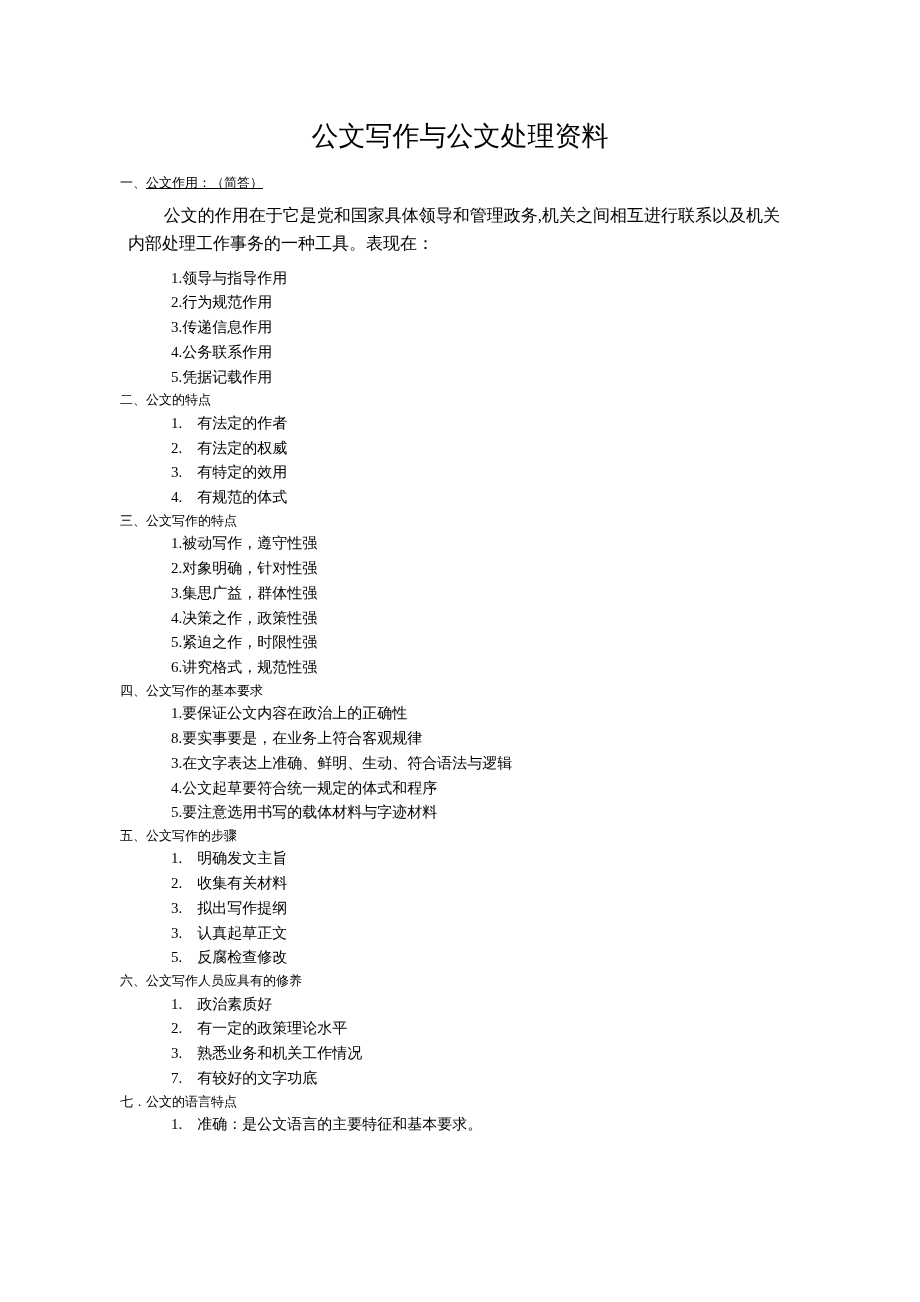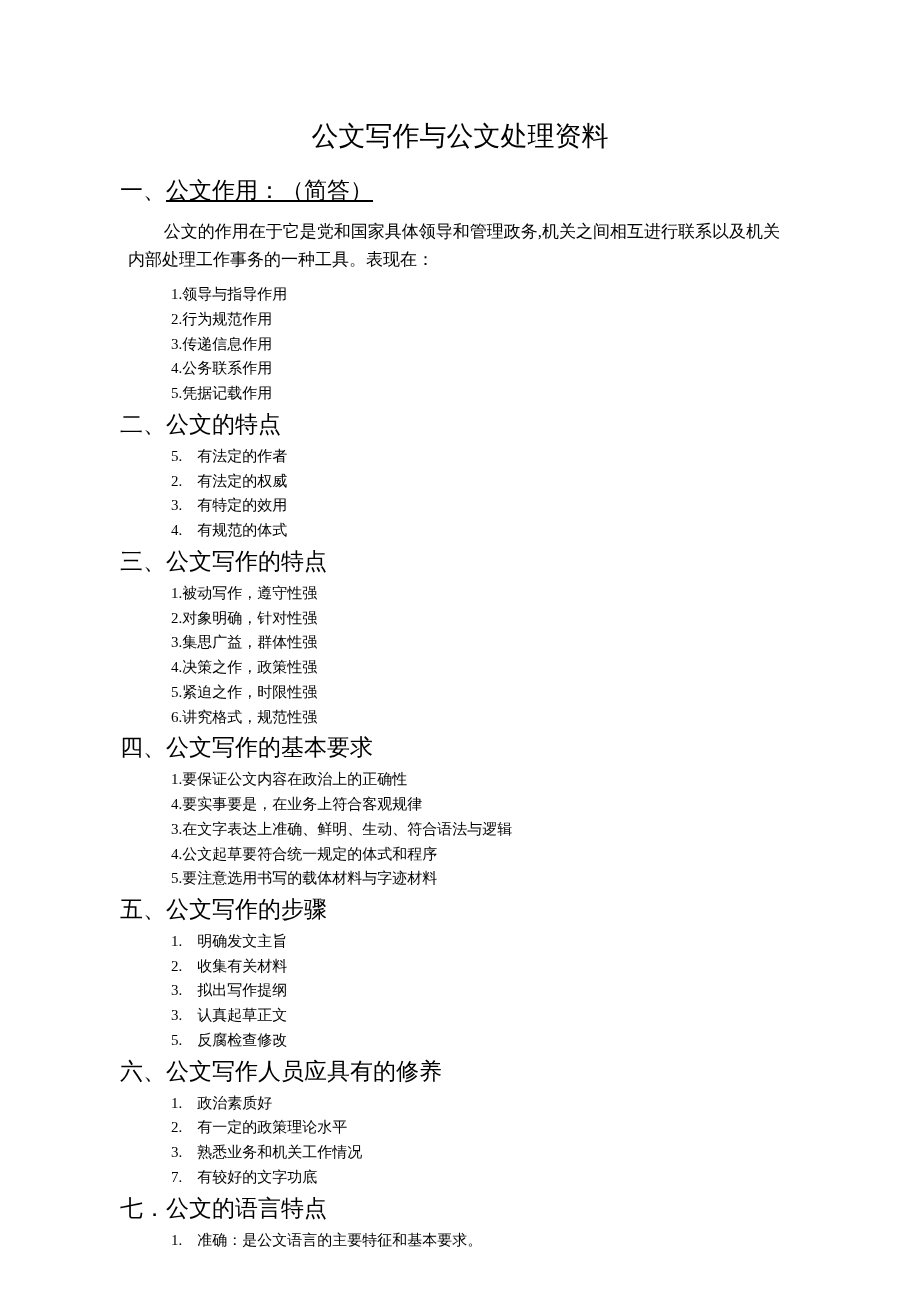--- a/index.html
+++ b/index.html
@@ -13,21 +13,21 @@
   .page {
     padding: 100px 120px 80px 120px;
   }
   .title {
     text-align: center;
     font-size: 27px;
     font-weight: normal;
     font-family: "SimSun", "宋体", serif;
   }
   .section-heading {
-    font-size: 23px;
+    font-size: 13px;
     line-height: 1.65;
     margin: 0;
   }
   .underlined {
     text-decoration: underline;
   }
   .body-text {
     font-size: 17px;
     line-height: 1.65;
     text-indent: 2.1em;
@@ -50,36 +50,36 @@
     <span>一、</span><span class="underlined">公文作用：（简答）</span>
   </p>
   <p class="body-text" style="text-indent: 2.1em; padding-left: 0px;">公文的作用在于它是党和国家具体领导和管理政务,机关之间相互进行联系以及机关内部处理工作事务的一种工具。表现在：</p>
   <p class="item">1.领导与指导作用</p>
   <p class="item">2.行为规范作用</p>
   <p class="item">3.传递信息作用</p>
   <p class="item">4.公务联系作用</p>
   <p class="item">5.凭据记载作用</p>
 
   <p class="section-heading">二、公文的特点</p>
-  <p class="item">5.　有法定的作者</p>
+  <p class="item">1.　有法定的作者</p>
   <p class="item">2.　有法定的权威</p>
   <p class="item">3.　有特定的效用</p>
   <p class="item">4.　有规范的体式</p>
 
   <p class="section-heading">三、公文写作的特点</p>
   <p class="item">1.被动写作，遵守性强</p>
   <p class="item"> 2.对象明确，针对性强</p>
   <p class="item">3.集思广益，群体性强</p>
   <p class="item">4.决策之作，政策性强</p>
   <p class="item">5.紧迫之作，时限性强</p>
   <p class="item">6.讲究格式，规范性强</p>
 
   <p class="section-heading">四、公文写作的基本要求</p>
   <p class="item">1.要保证公文内容在政治上的正确性</p>
-  <p class="item">4.要实事要是，在业务上符合客观规律</p>
+  <p class="item">8.要实事要是，在业务上符合客观规律</p>
   <p class="item">3.在文字表达上准确、鲜明、生动、符合语法与逻辑</p>
   <p class="item">4.公文起草要符合统一规定的体式和程序</p>
   <p class="item">5.要注意选用书写的载体材料与字迹材料</p>
 
   <p class="section-heading">五、公文写作的步骤</p>
   <p class="item">1.　明确发文主旨</p>
   <p class="item">2.　收集有关材料</p>
   <p class="item">3.　拟出写作提纲</p>
   <p class="item">3.　认真起草正文</p>
   <p class="item">5.　反腐检查修改</p>

